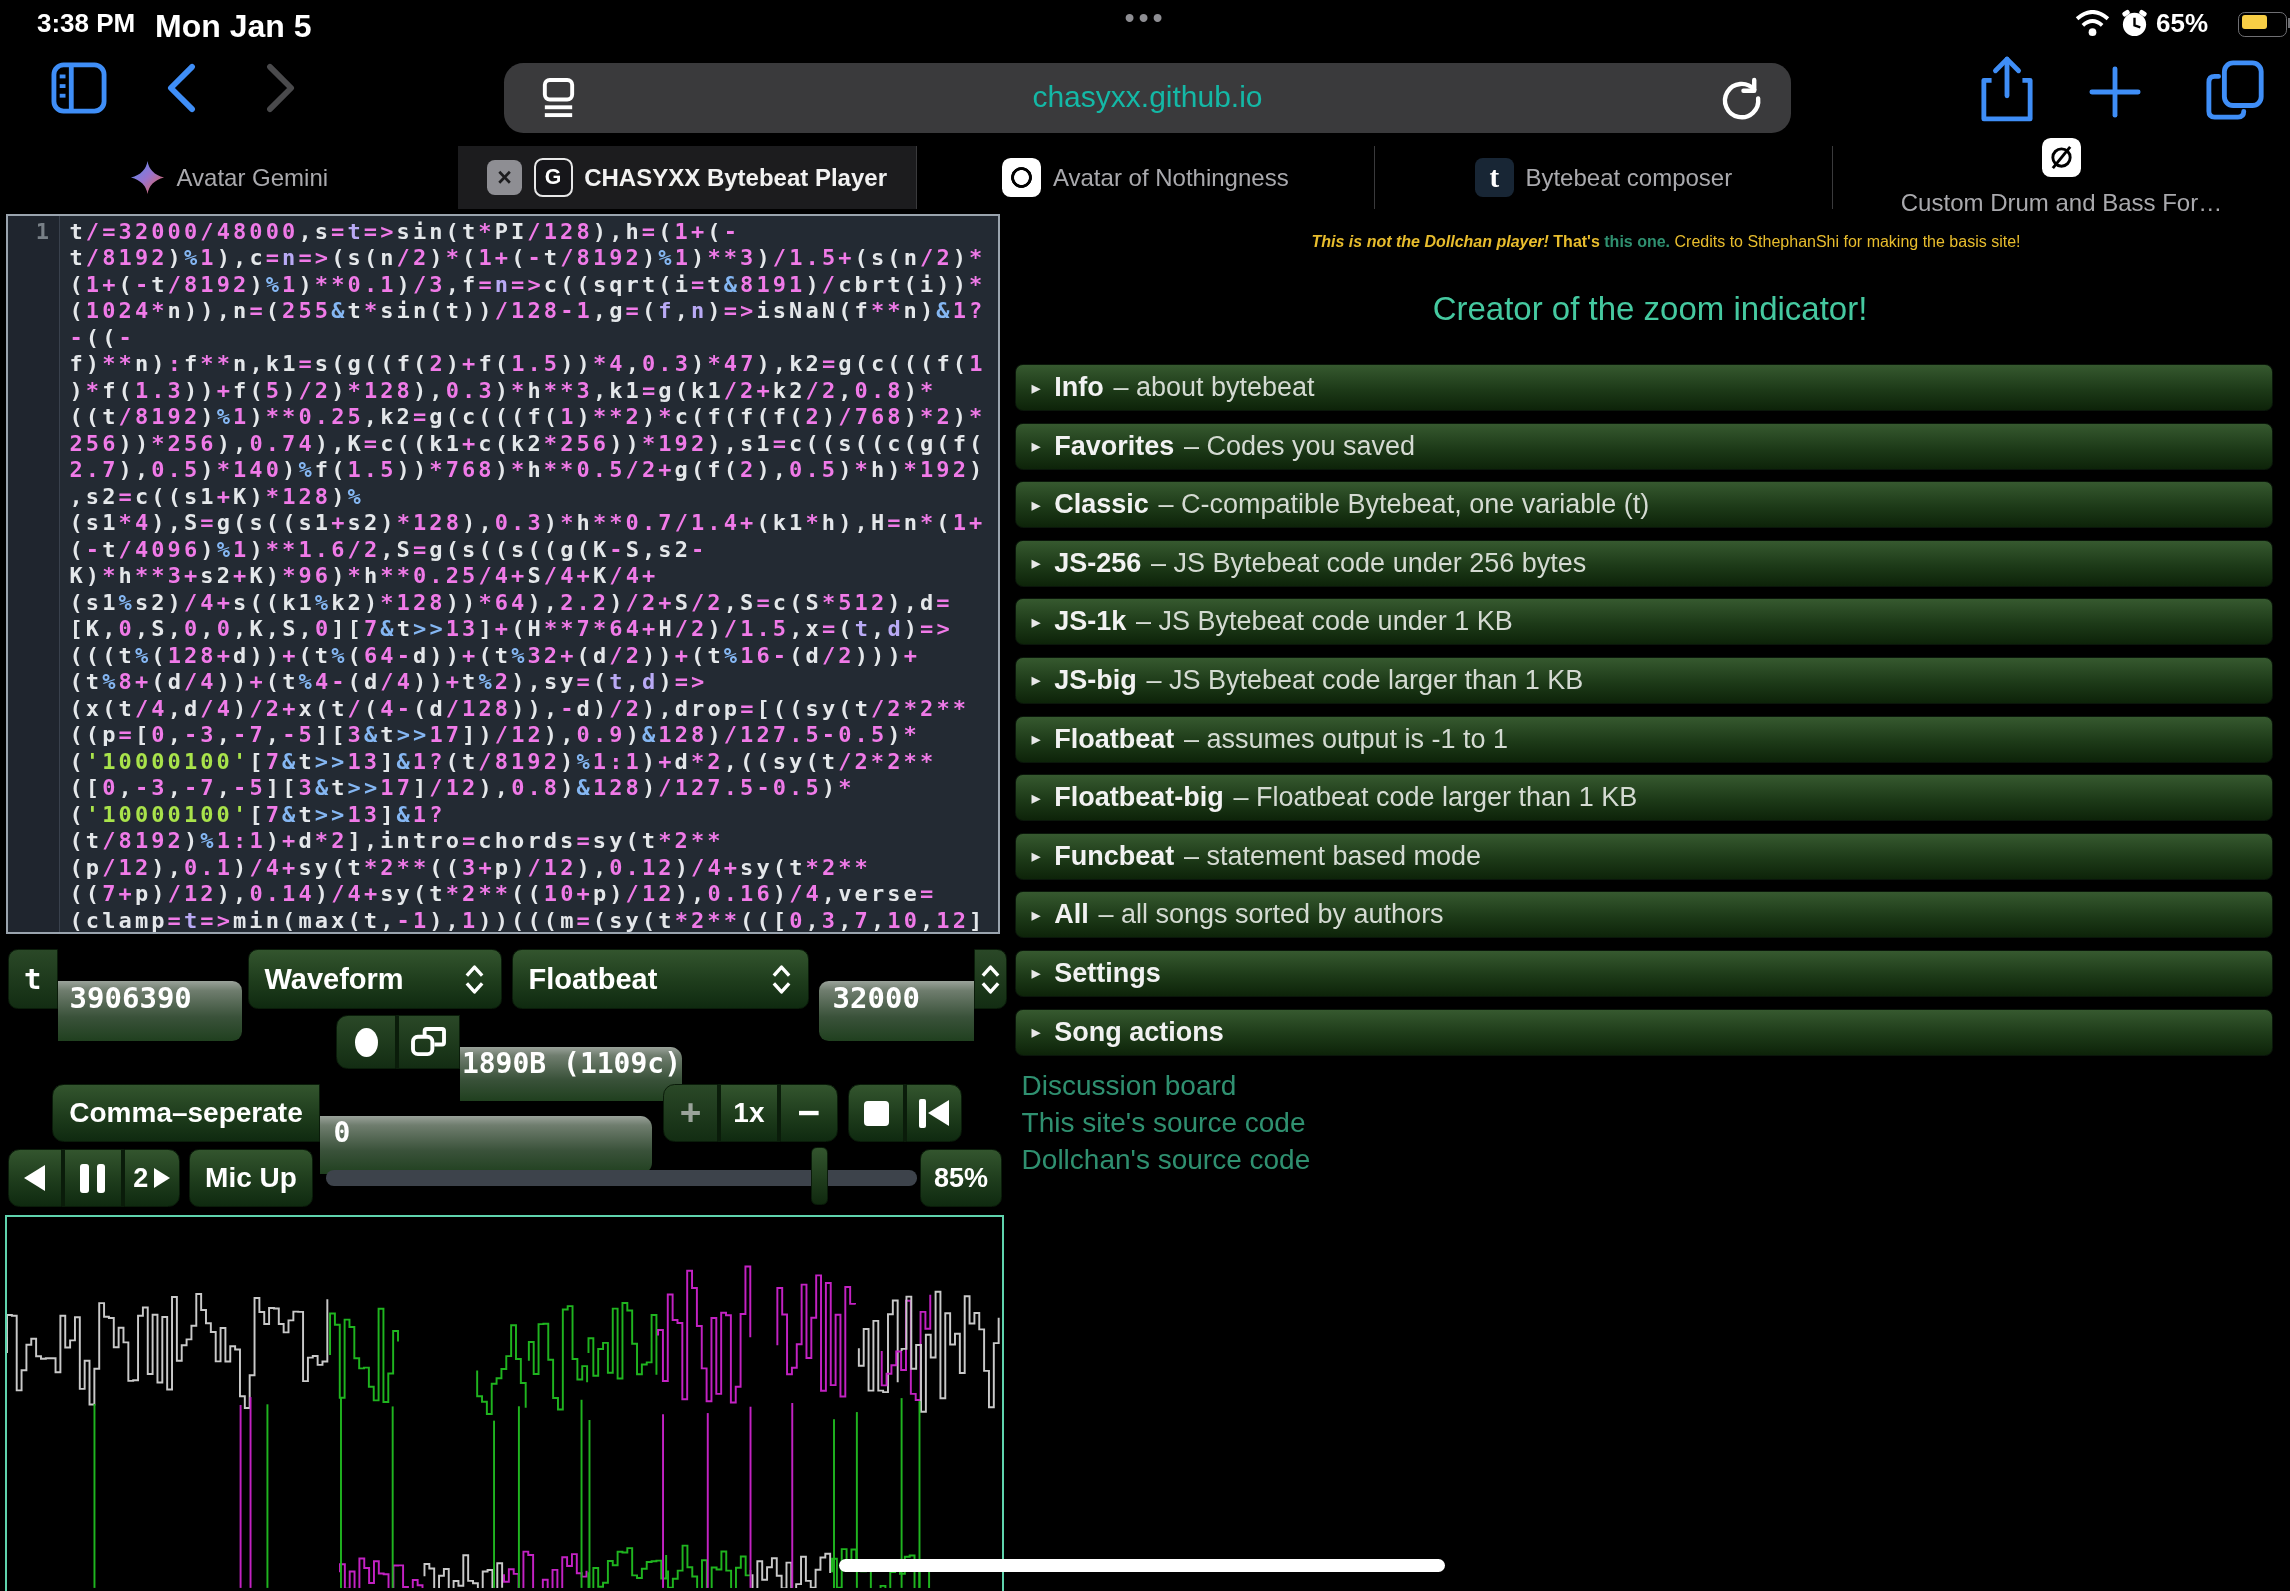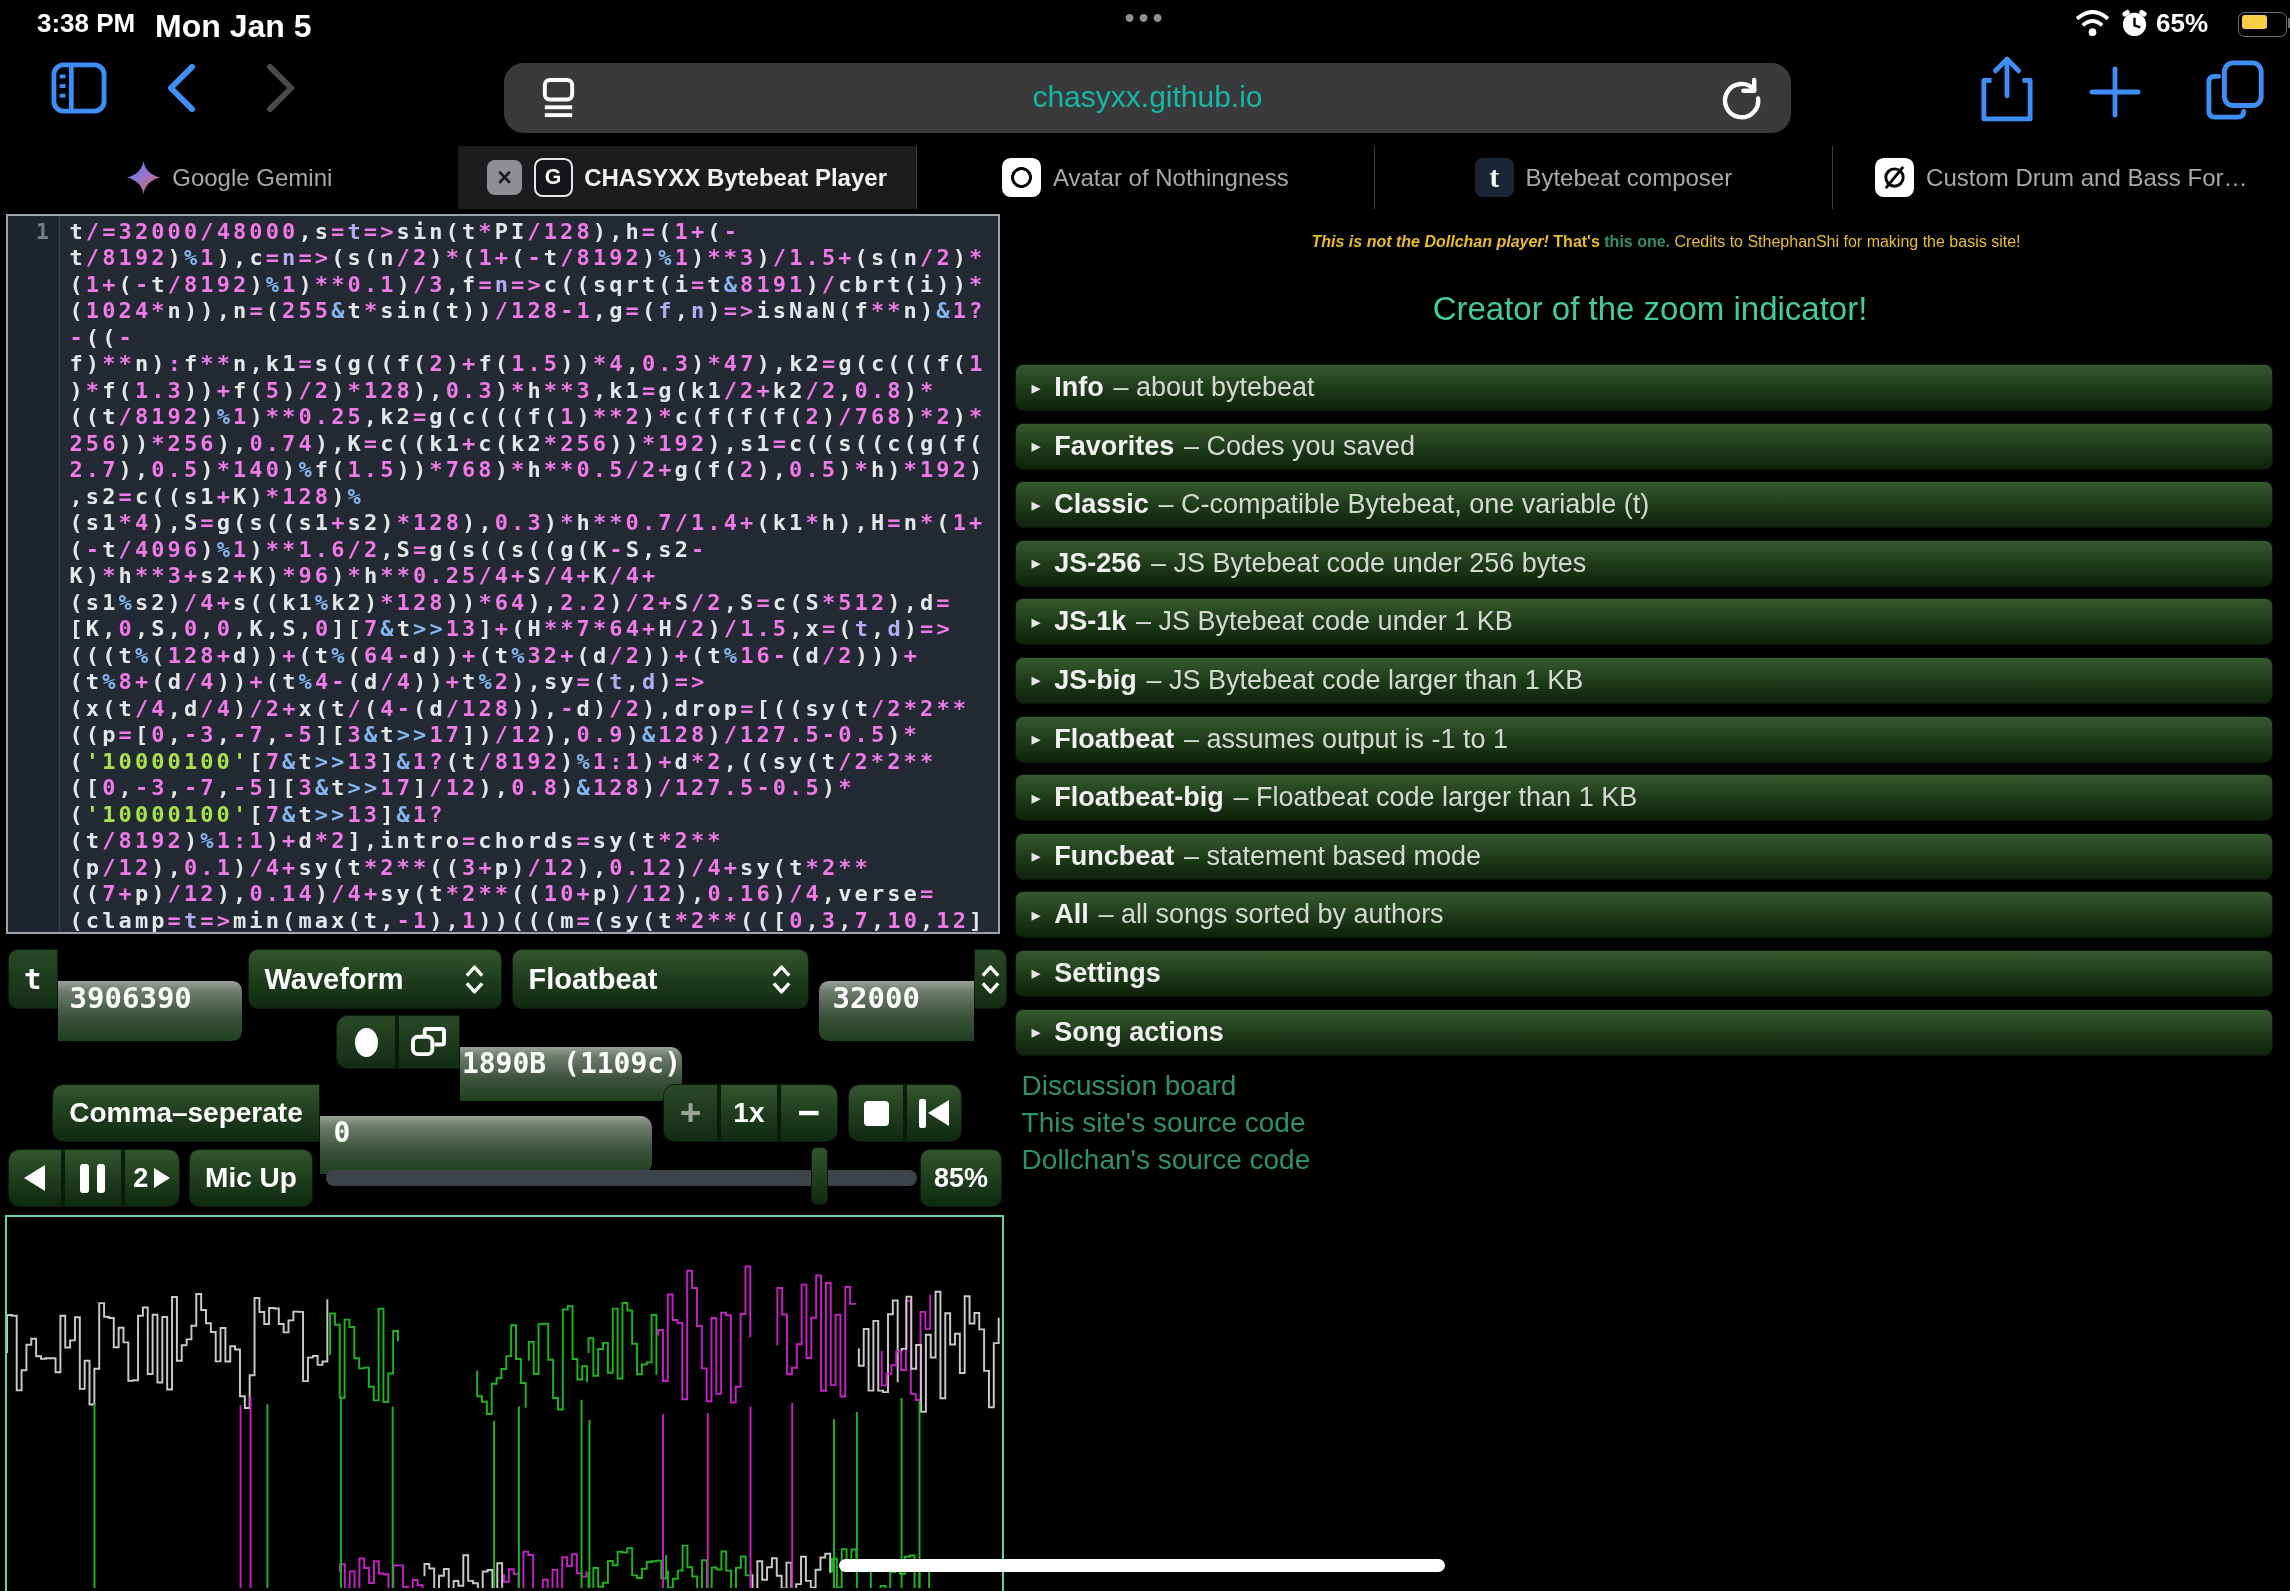--- a/index.html
+++ b/index.html
@@ -181,21 +181,21 @@
     <svg class="ico" width="35" height="35" viewBox="0 0 36 36">
       <defs>
           <linearGradient id="gg" x1="0" y1="0" x2="1" y2="1">
         <stop offset="0" stop-color="#4e8df7"></stop>
             <stop offset="0.5" stop-color="#9b72cb"></stop>
             <stop offset="1" stop-color="#e9623f"></stop>
       </linearGradient>
         </defs>
       <path d="M18 1 Q20 14 35 18 Q20 22 18 35 Q16 22 1 18 Q16 14 18 1 Z" fill="url(#gg)"></path>
     </svg>
-    <span>Google Gemini</span>
+    <span>Avatar Gemini</span>
   </div>
 
   <div class="abs tab active" style="left:458px;">
     <span class="closeX">×</span>
     <span class="favsq" style="border:2.9px solid #e8e8e8;background:#16161a;width:35px;height:35px;">
       <span style="font-size:21.3px;font-weight:bold;color:#fff;">G</span>
     </span>
     <span>CHASYXX Bytebeat Player</span>
   </div>
 
@@ -212,21 +212,21 @@
     <span>Avatar of Nothingness</span>
   </div>
 
   <div class="abs tab sep" style="left:1374px;">
     <span class="favsq" style="background:#182635;border-radius:7.8px;">
       <span style="font-family:'Liberation Serif',serif;font-weight:bold;font-size:29px;color:#fff;">t</span>
     </span>
     <span>Bytebeat composer</span>
   </div>
 
-  <div class="abs tab sep" style="left:1832px;">
+  <div class="abs tab sep" style="left:1832px;flex-direction:column;">
     <span class="favsq" style="background:#fff;">
       <svg class="ico" width="27" height="27" viewBox="0 0 28 28">
         <circle cx="14" cy="14" r="9" stroke="#000" stroke-width="3" fill="none"></circle>
         <line x1="5" y1="25" x2="23" y2="3" stroke="#000" stroke-width="3"></line>
       </svg>
     </span>
     <span>Custom Drum and Bass For…</span>
   </div>
 </div>
 

